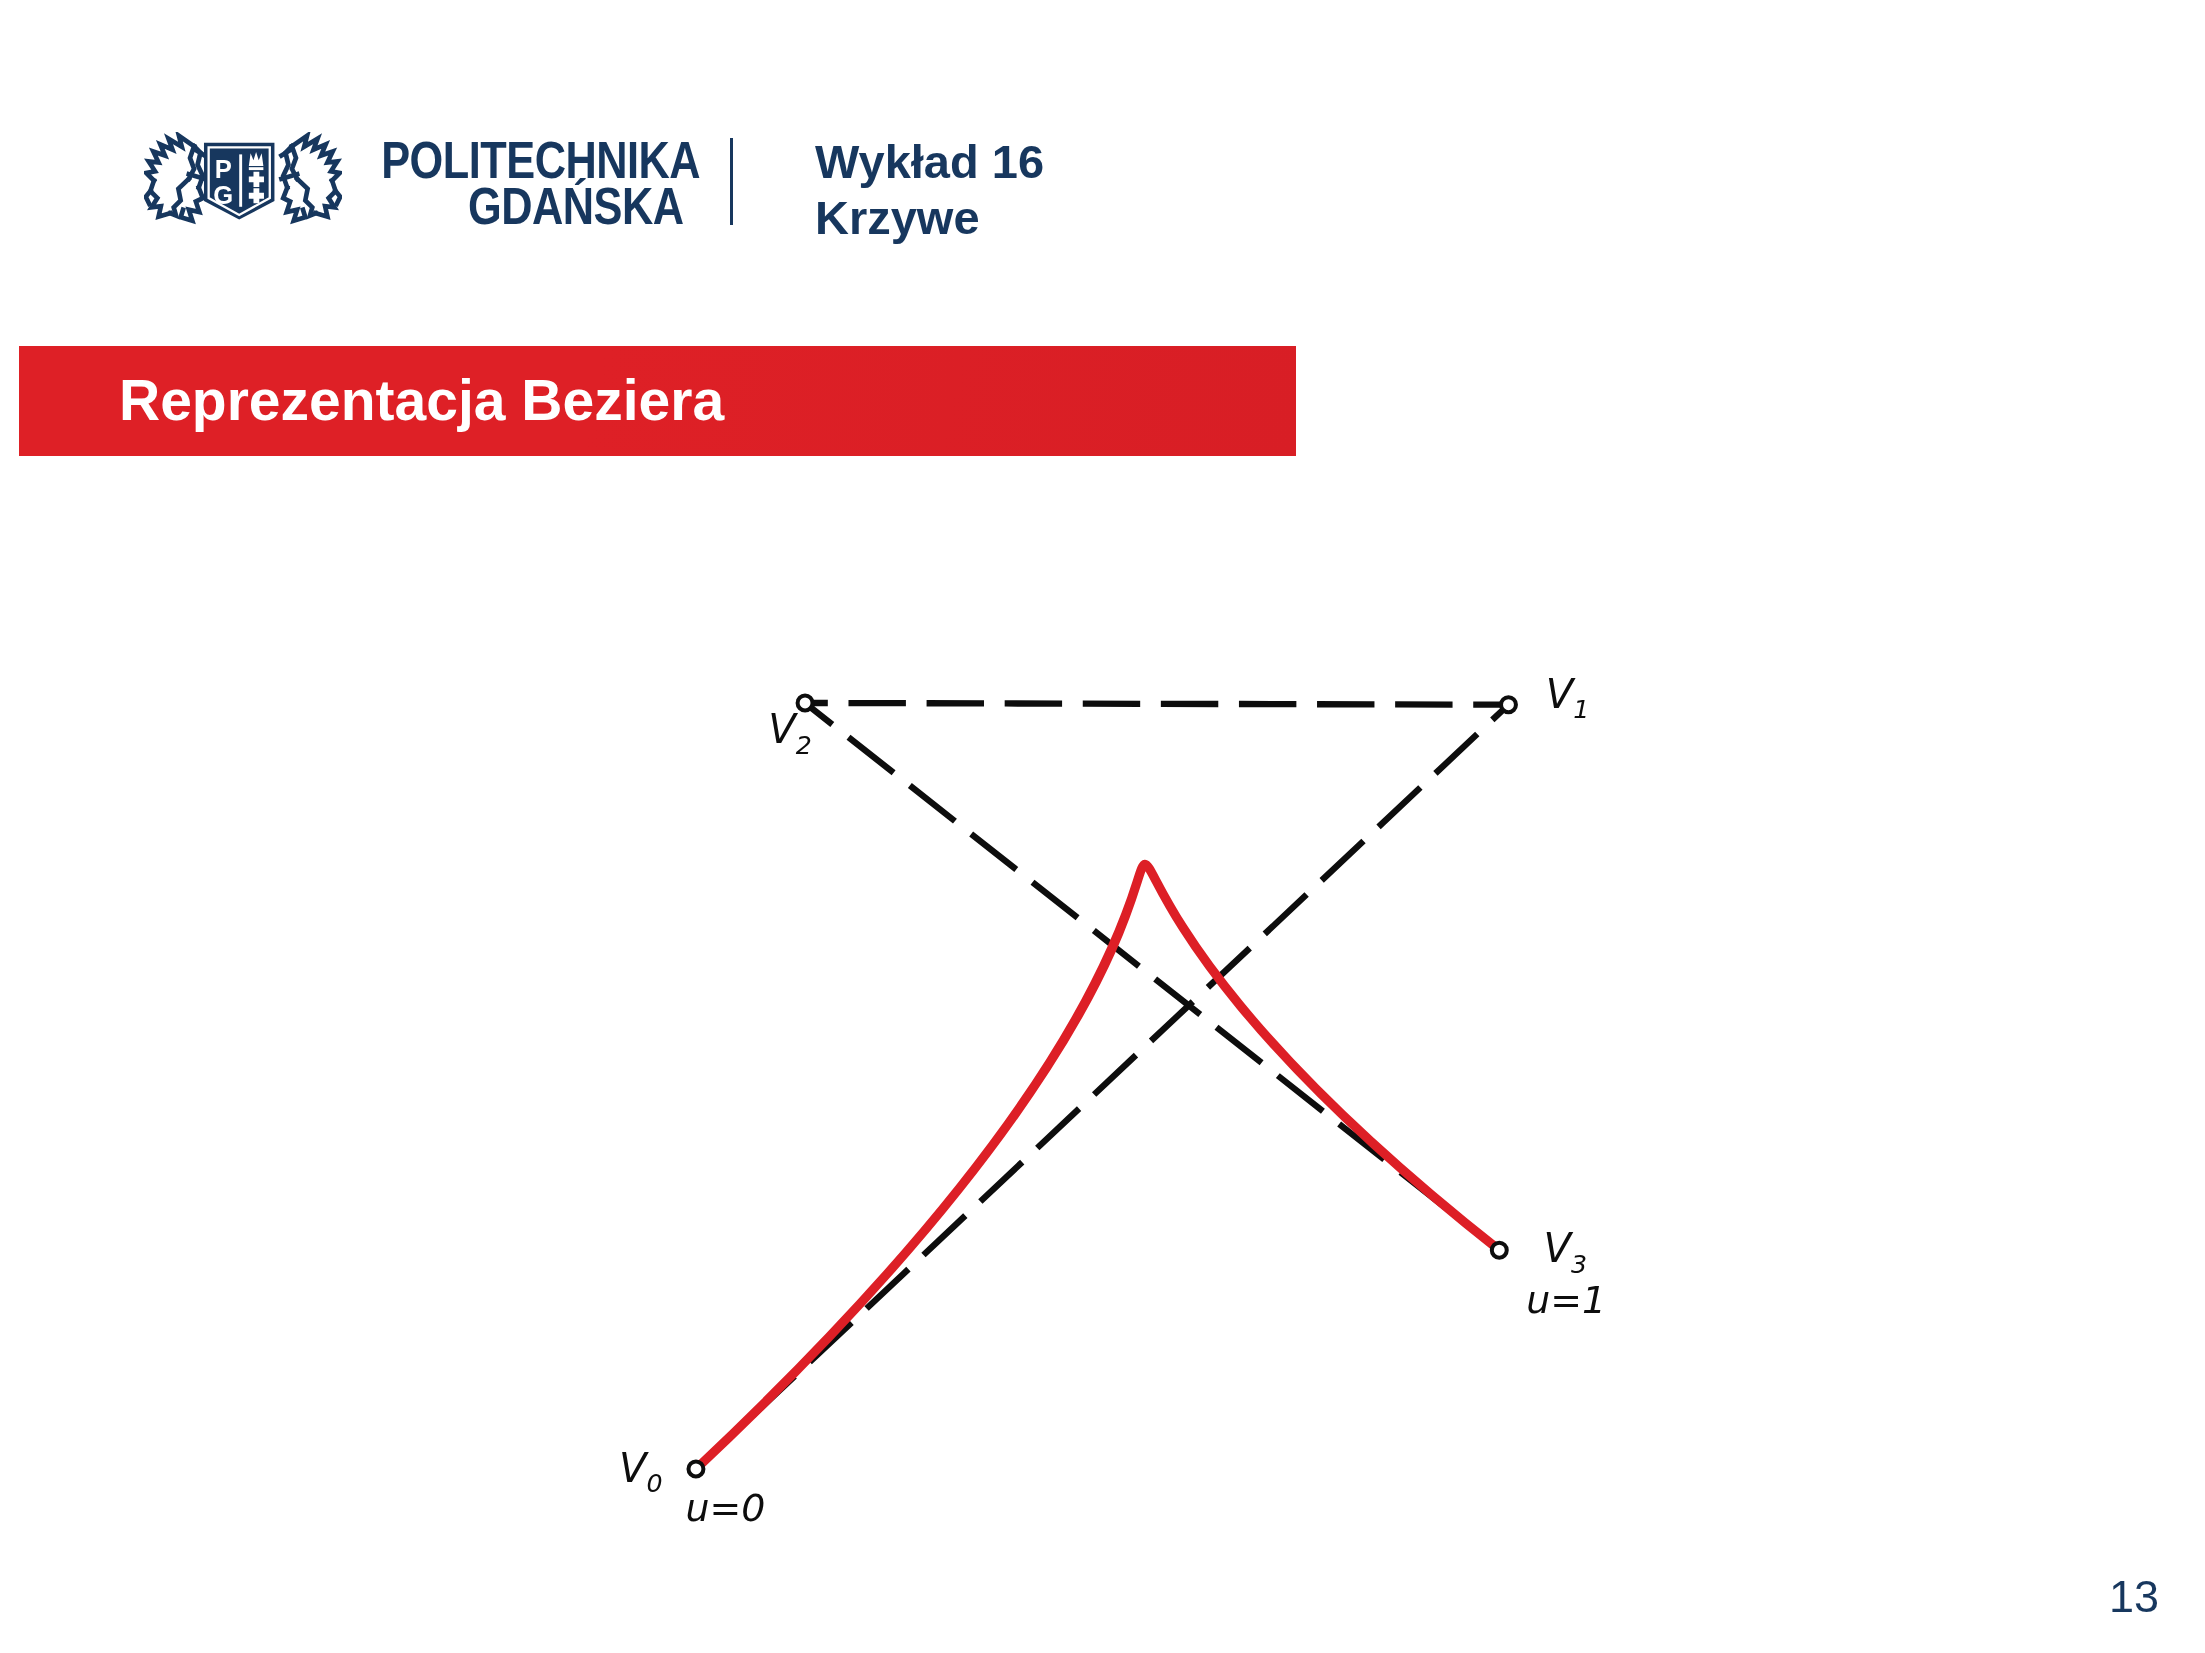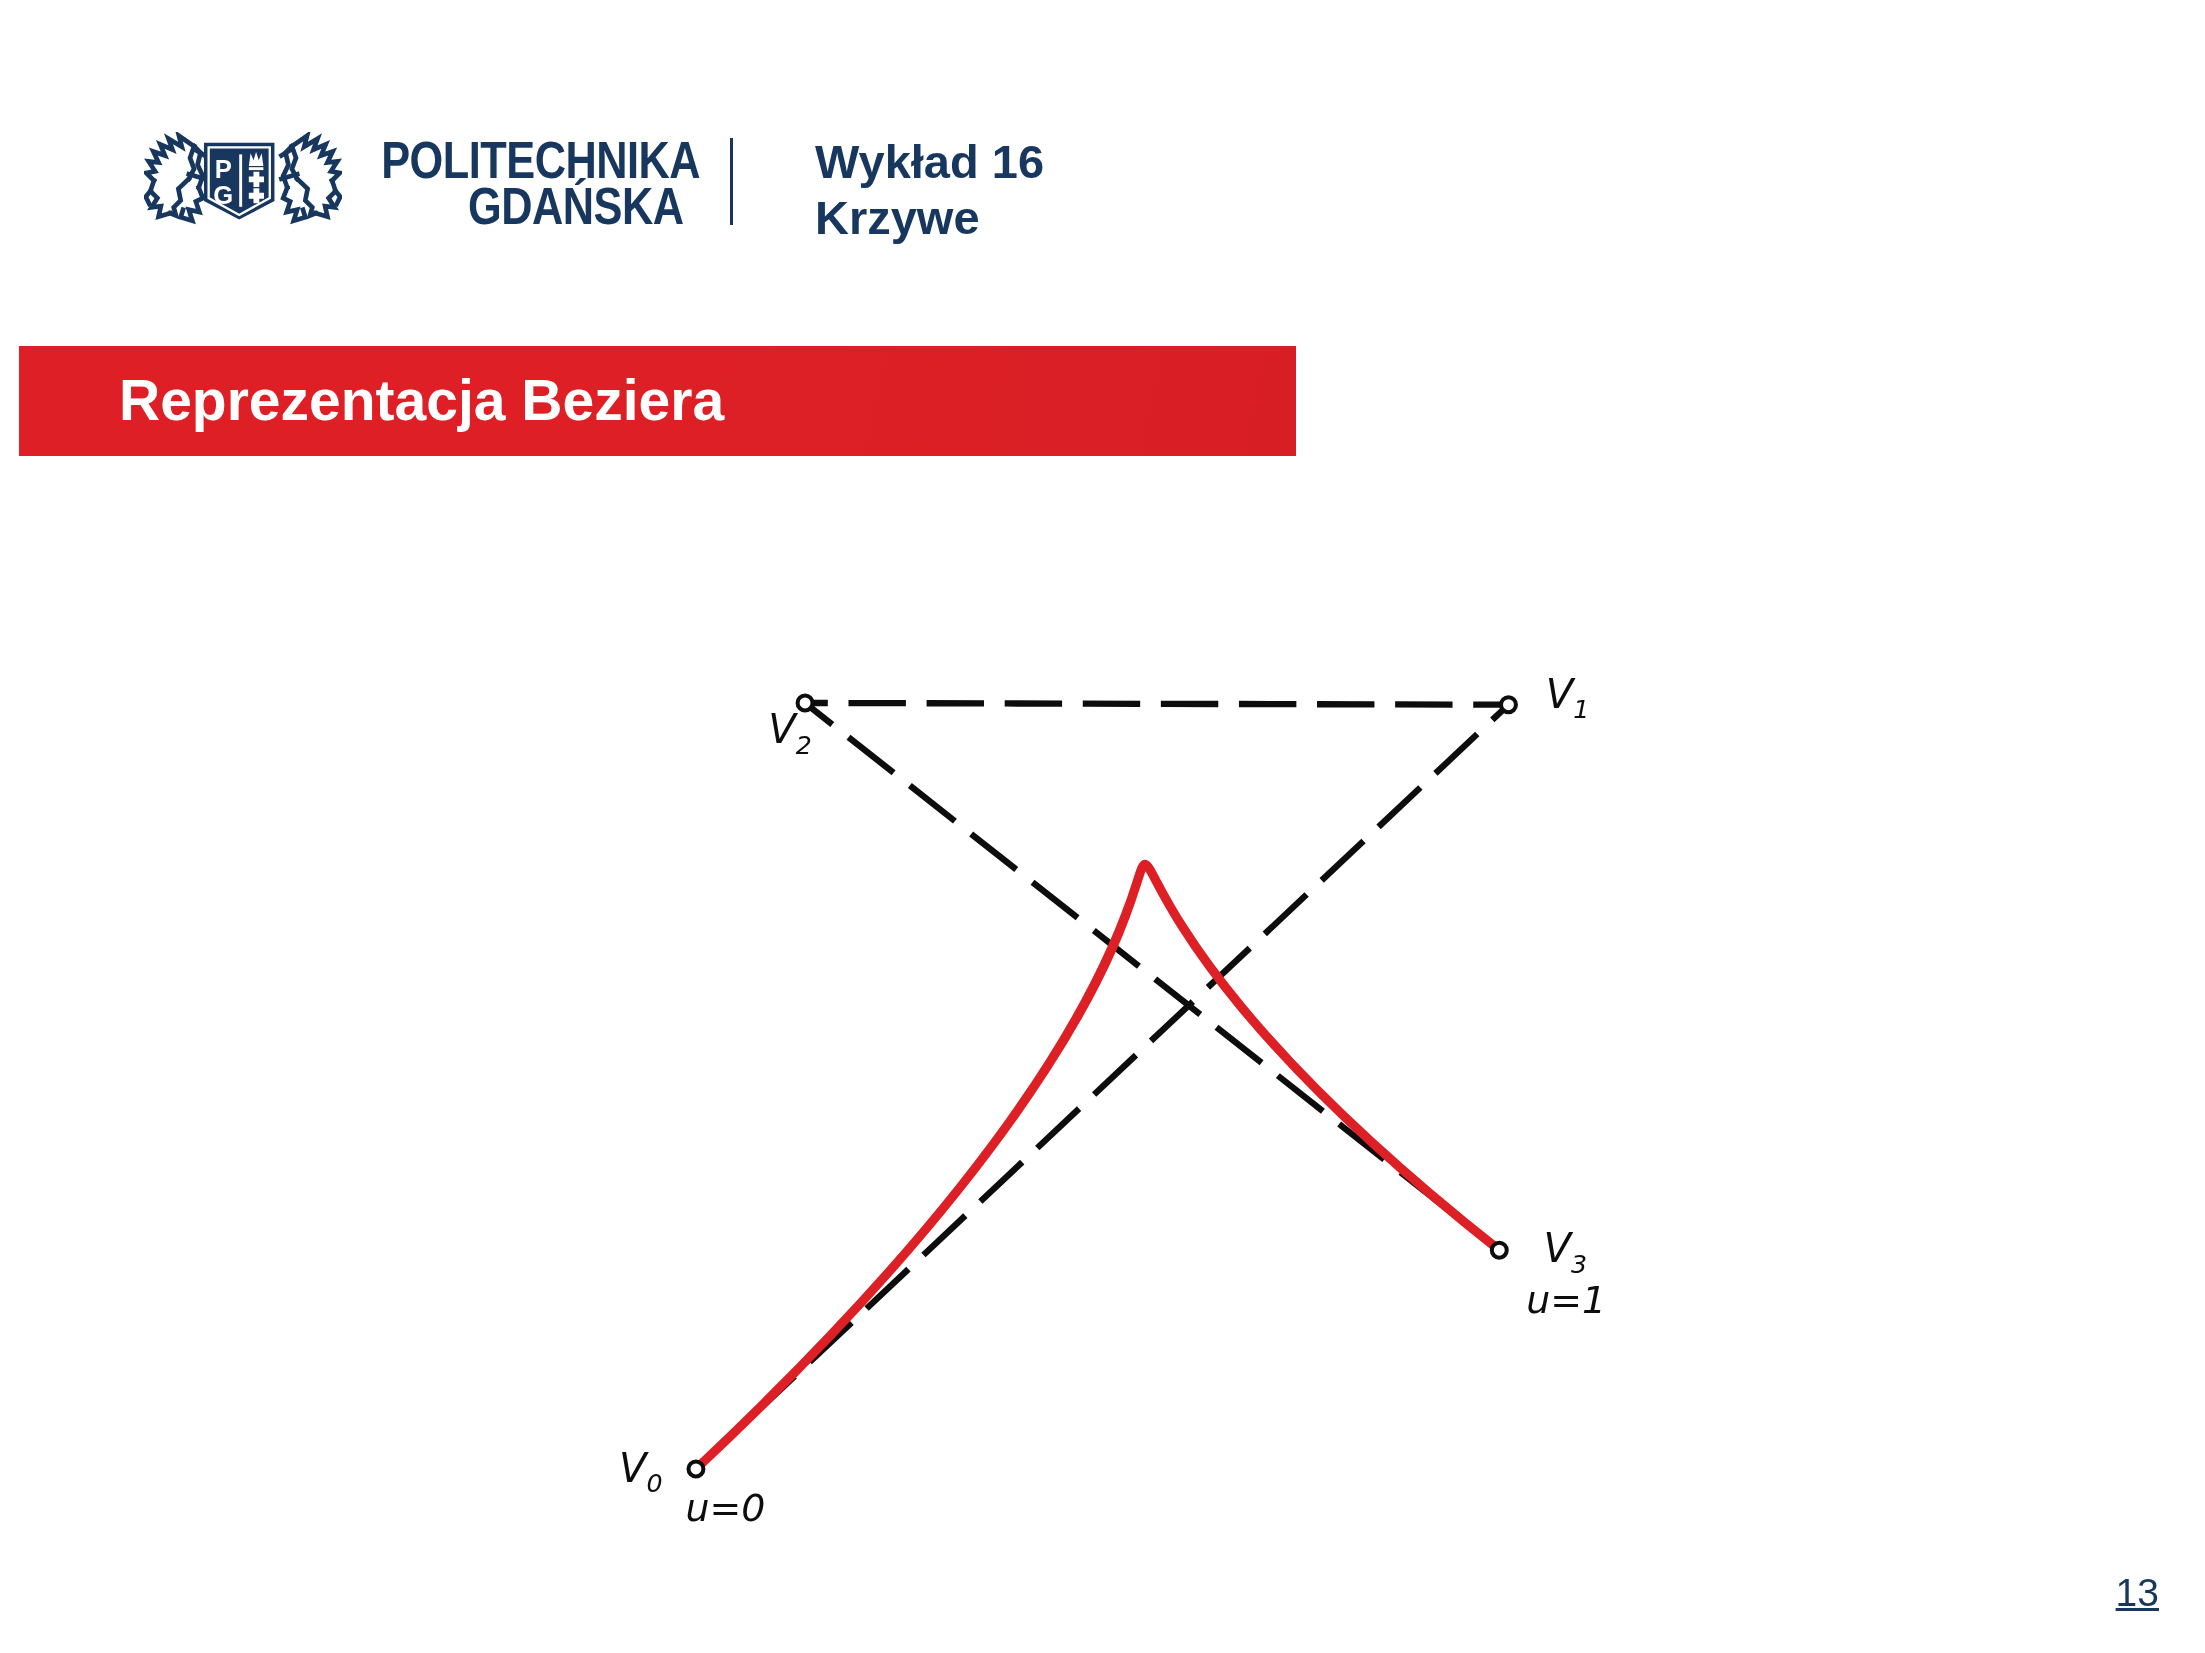--- a/index.html
+++ b/index.html
@@ -25,21 +25,21 @@
     position:absolute;left:0;top:346px;width:1277px;height:110px;box-sizing:border-box;
     background:linear-gradient(102deg,var(--red) 0%,var(--red) 45%,var(--red_dark) 100%);
     color:#fff;font-weight:bold;font-size:57px;line-height:109px;padding-left:100px;
     white-space:nowrap;
     margin-left:19px;
   }
   
   #diagram{position:absolute;left:0;top:0;width:2205px;height:1654px;}
   .dlabel{font-family:"DejaVu Sans",sans-serif;font-style:italic;fill:var(--line_black);}
   
-  .pagenum{position:absolute;top:1571px;right:46px;color:var(--navy);font-size:39px;text-decoration:underline;}
+  .pagenum{position:absolute;top:1571px;right:46px;color:var(--navy);font-size:45px;}
 </style>
 </head>
 <body>
 
 <div id="slide">
 
   <svg class="logo" viewBox="0 0 340 164" aria-hidden="true">
     <g id="lionL" stroke="#17375e" stroke-width="8" fill="none" stroke-linecap="square" stroke-linejoin="miter">
       <path d="M86 24 L60 6 L65 25 L42 11 L49 30 L28 21 L36 40 L16 33 L25 52 L8 50 L19 67 L4 70 L17 83"></path>
       <path d="M86 24 L97 35 L92 56 L101 75 L94 95"></path>

